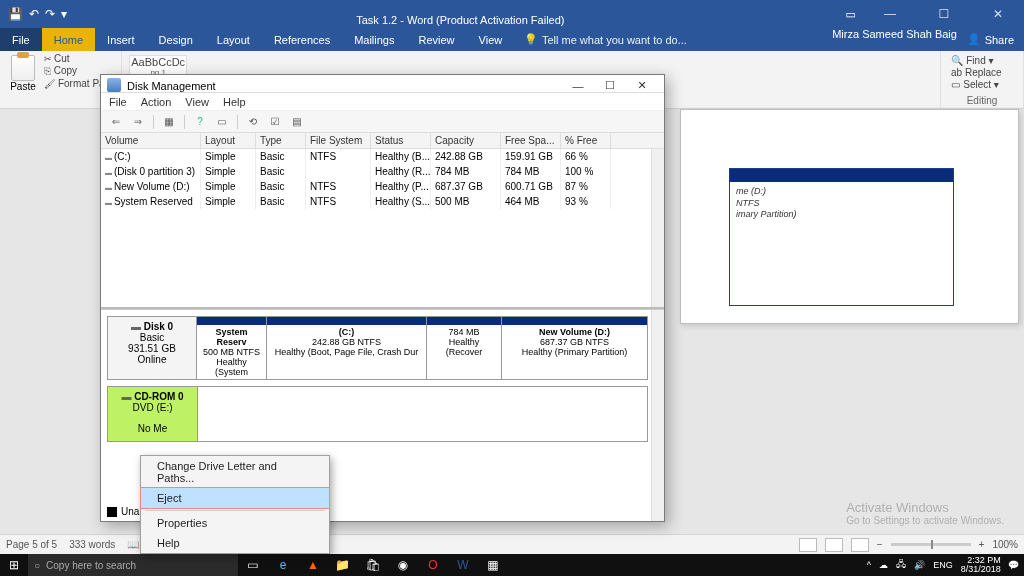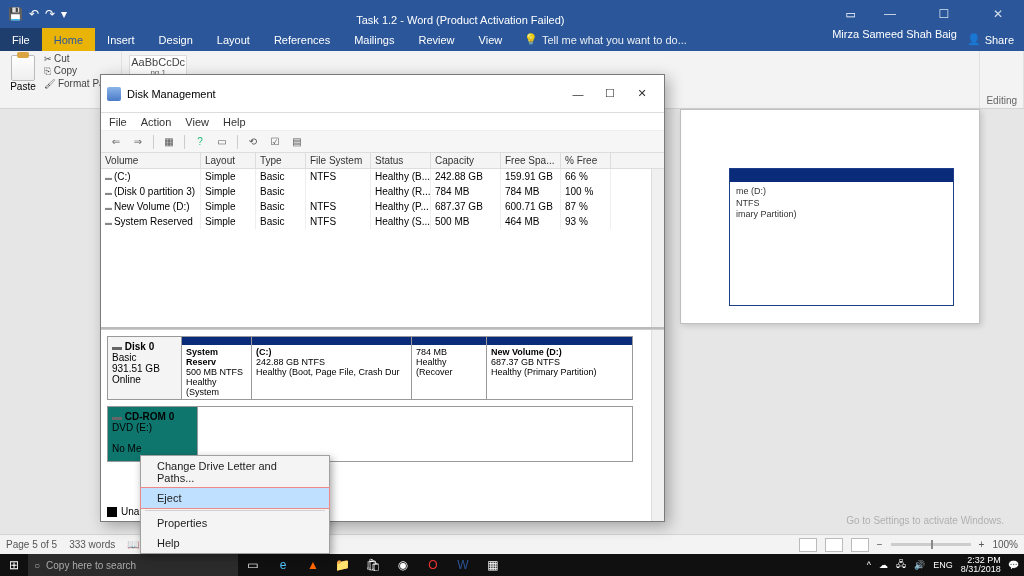--- a/index.html
+++ b/index.html
@@ -37,21 +37,21 @@
 .ribbon .styles-group { flex: 1; display: flex; }
 .ribbon .style-box { width: 58px; border: 1px solid #ddd; margin: 2px 1px; display: flex; flex-direction: column; align-items: center; justify-content: center; background: #fff; }
 .ribbon .style-box .preview { font-size: 11px; color: #444; }
 .ribbon .style-box .sname { font-size: 8px; color: #666; text-decoration: underline; }
 .ribbon .style-box.big .preview { font-size: 20px; color: #222; }
 .ribbon .editing { width: 70px; display: flex; flex-direction: column; gap: 1px; font-size: 10px; color: #444; padding: 2px 4px; }
 .ribbon .editing span::before { margin-right: 3px; }
 
 
 .doc-area { position: absolute; top: 109px; left: 0; right: 0; bottom: 42px; background: #e6e6e6; }
-.doc-page { position: absolute; top: 0; left: 680px; width: 300px; height: 215px; background: #fff; border: 1px solid #c0c0c0; box-shadow: 2px 2px 6px rgba(0,0,0,.15); }
+.doc-page { position: absolute; top: 0; left: 680px; width: 339px; height: 215px; background: #fff; border: 1px solid #c0c0c0; box-shadow: 2px 2px 6px rgba(0,0,0,.15); font-style: italic; }
 .doc-page .inner-box { position: absolute; top: 58px; left: 48px; width: 225px; height: 138px; border: 1px solid #1e3e8a; background: #fff; }
 .doc-page .inner-box .hdr { height: 13px; background: #0a2a7a; }
 .doc-page .inner-box .txt { padding: 4px 6px; font-size: 9px; color: #333; line-height: 1.3; }
 
 
 .statusbar { position: absolute; left: 0; right: 0; bottom: 22px; height: 20px; background: #f3f3f3; border-top: 1px solid #d4d4d4; display: flex; align-items: center; font-size: 10px; color: #555; padding: 0 6px; gap: 12px; }
 .statusbar .right { margin-left: auto; display: flex; align-items: center; gap: 8px; }
 .statusbar .zoom-track { width: 80px; height: 3px; background: #ccc; position: relative; }
 .statusbar .zoom-track::before { content: ""; position: absolute; left: 50%; top: -3px; width: 2px; height: 9px; background: #888; }
 .statusbar .viewbtn { width: 18px; height: 14px; border: 1px solid #bbb; background: #fff; }
@@ -63,21 +63,21 @@
 
 .taskbar { position: absolute; left: 0; right: 0; bottom: 0; height: 22px; background: #101010; display: flex; align-items: center; }
 .taskbar .start { width: 28px; text-align: center; color: #fff; font-size: 12px; }
 .taskbar .search { display: flex; align-items: center; background: #2b2b2b; height: 22px; width: 210px; color: #aaa; font-size: 10px; padding-left: 6px; gap: 6px; }
 .taskbar .ticon { width: 30px; text-align: center; color: #fff; font-size: 12px; }
 .taskbar .tray { margin-left: auto; display: flex; align-items: center; gap: 8px; color: #fff; font-size: 9px; padding-right: 4px; }
 .taskbar .tray .clock { text-align: right; line-height: 1; }
 
 
 .dm-window { position: absolute; top: 74px; left: 100px; width: 565px; height: 448px; background: #fff; border: 1px solid #7a7a7a; box-shadow: 4px 4px 14px rgba(0,0,0,.3); display: flex; flex-direction: column; }
-.dm-title { height: 38px; display: flex; align-items: center; padding: 0 6px; border-bottom: 1px solid #ddd; font-size: 11px; }
+.dm-title { height: 18px; display: flex; align-items: flex-end; padding: 0 6px; border-bottom: 1px solid #ddd; font-size: 11px; }
 .dm-title .icon { width: 14px; height: 14px; margin-right: 6px; background: linear-gradient(#8ab4e8,#4a7bc8); border-radius: 2px; }
 .dm-title .ttl { flex: 1; }
 .dm-title .wbtn { width: 32px; text-align: center; font-size: 11px; color: #333; }
 .dm-menu { height: 18px; display: flex; align-items: center; gap: 14px; padding: 0 8px; font-size: 11px; color: #333; border-bottom: 1px solid #eee; }
 .dm-tool { height: 22px; display: flex; align-items: center; gap: 4px; padding: 0 6px; border-bottom: 1px solid #ddd; background: #f6f6f6; }
 .dm-tool .tbtn { width: 18px; height: 16px; display: flex; align-items: center; justify-content: center; font-size: 10px; color: #555; }
 .dm-tool .sep { width: 1px; height: 14px; background: #ccc; margin: 0 2px; }
 
 .dm-grid { border-bottom: 1px solid #ccc; }
 .dm-grid .hdr-row, .dm-grid .row { display: flex; font-size: 10px; }
@@ -86,30 +86,30 @@
 .dm-grid .hdr-row .cell { border-right: 1px solid #ddd; color: #333; }
 .dm-grid .c0 { width: 100px; } .dm-grid .c1 { width: 55px; } .dm-grid .c2 { width: 50px; }
 .dm-grid .c3 { width: 65px; } .dm-grid .c4 { width: 60px; } .dm-grid .c5 { width: 70px; }
 .dm-grid .c6 { width: 60px; } .dm-grid .c7 { width: 50px; }
 .dm-grid .vol-icon::before { content: "▬ "; font-size: 7px; color: #888; }
 .dm-grid-body { height: 160px; overflow: hidden; border-bottom: 2px solid #bbb; position: relative; }
 .dm-grid-body::after { content: ""; position: absolute; right: 0; top: 0; bottom: 0; width: 12px; background: #f0f0f0; border-left: 1px solid #ddd; }
 
 .dm-lower { flex: 1; overflow: hidden; position: relative; background: #fff; }
 .dm-lower::after { content: ""; position: absolute; right: 0; top: 0; bottom: 0; width: 12px; background: #f0f0f0; border-left: 1px solid #ddd; }
-.dm-disk { border: 1px solid #999; margin: 6px 31px 6px 6px; display: flex; }
+.dm-disk { border: 1px solid #999; margin: 6px 16px 6px 6px; display: flex; text-align: center; }
 .dm-disk .left { width: 90px; border-right: 1px solid #999; padding: 4px; font-size: 10px; background: #f4f4f4; }
 .dm-disk .left .dname { font-weight: bold; }
 .dm-disk .left .dicon::before { content: "▬ "; color: #666; }
 .dm-disk .parts { flex: 1; display: flex; }
 .dm-disk .part { border-right: 1px solid #999; padding: 2px 4px; font-size: 9px; overflow: hidden; display: flex; flex-direction: column; }
 .dm-disk .part:last-child { border-right: none; }
 .dm-disk .part .stripe { height: 8px; background: #0a2a7a; margin: -2px -4px 2px -4px; }
 .dm-disk .part .pname { font-weight: bold; }
-.dm-disk.cd .left { background: #0f766e; }
+.dm-disk.cd .left { background: #bef264; }
 .dm-legend { position: absolute; bottom: 4px; left: 6px; font-size: 10px; display: flex; align-items: center; gap: 4px; }
 .dm-legend .sw { width: 10px; height: 10px; background: #000; }
 
 
 .ctx { position: absolute; top: 455px; left: 140px; width: 190px; background: #f4f4f4; border: 1px solid #a0a0a0; box-shadow: 2px 3px 8px rgba(0,0,0,.35); font-size: 11px; z-index: 50; }
 .ctx .item { padding: 4px 16px; color: #222; }
 .ctx .item.hl { background: #bfe0ff; border: 1px solid #e88; margin: -1px; }
 .ctx .sep { height: 1px; background: #d0d0d0; margin: 2px 4px; }
 </style>
 </head>
@@ -190,20 +190,25 @@
       <div class="style-box">
         <div class="preview">AaBbCcC</div>
         <div class="sname">Subtle Em...</div>
       </div>
       <div class="style-box">
         <div class="preview">AaBbCcDc</div>
         <div class="sname"></div>
       </div>
     </div>
   <div class="group">
+    <div class="editing">
+      <span>🔍 <span>Find</span> ▾</span>
+      <span>ab <span>Replace</span></span>
+      <span>▭ <span>Select</span> ▾</span>
+    </div>
     <div class="label">Editing</div>
   </div>
 </div>
 <div style="height:14px;background:#f3f3f3;border-bottom:1px solid #d4d4d4;display:flex;font-size:10px;color:#666">
   <div style="width:100px;text-align:center">Clipboard</div>
   <div style="flex:1"></div>
   <div style="width:290px;text-align:center">Styles</div>
   <div style="width:70px"></div>
 </div>
 
@@ -214,20 +219,21 @@
       <div class="txt">
         <div>me (D:)</div>
         <div>NTFS</div>
         <div>imary Partition)</div>
       </div>
     </div>
   </div>
 </div>
 
 <div class="activate">
+  <div>Activate Windows</div>
   <div class="sub">Go to Settings to activate Windows.</div>
 </div>
 
 <div class="statusbar">
   <span>Page 5 of 5</span>
   <span>333 words</span>
   <span>📖</span>
   <span>English (United States)</span>
   <div class="right">
     <div class="viewbtn"></div>

